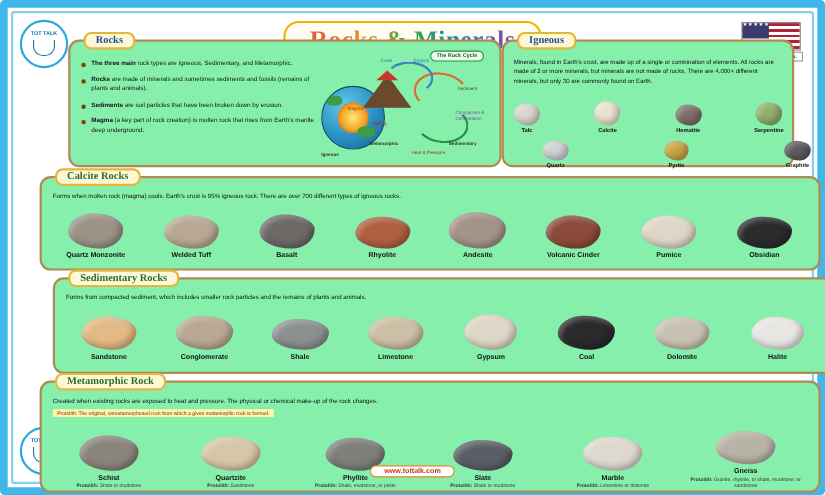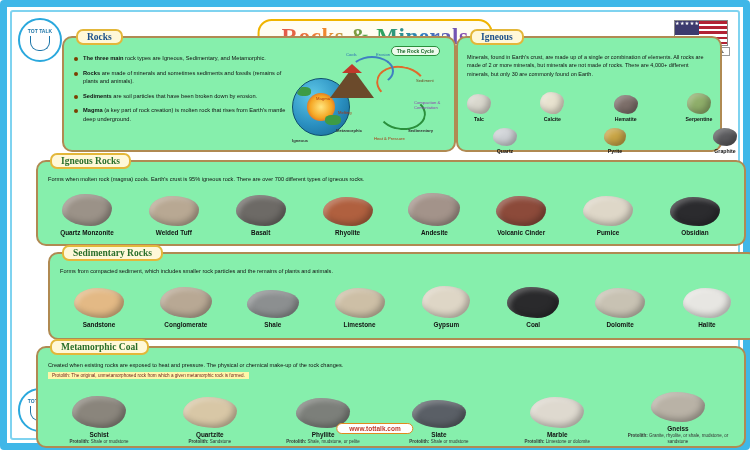--- a/index.html
+++ b/index.html
@@ -244,21 +244,21 @@
         <div class="mineral">
           <div class="spec">
               <span class="rock" style="width:24px;height:18px;background:#5b5b5e;"></span>
             </div>
           <div class="nm">Graphite</div>
         </div>
       </div>
     </div>
 
     <div class="panel" id="igneous">
-      <div class="hdr green">Igneous Rocks</div>
+      <div class="hdr green">Calcite Rocks</div>
       <div class="cat-desc">Forms when molten rock (magma) cools. Earth's crust is 95% igneous rock.  There are over 700 different types of igneous rocks.</div>
       <div class="specimens" style="top:24px;">
         <div class="item">
             <div class="ph">
               <span class="rock" style="width:50px;height:32px;background:#9b9288;"></span>
             </div>
             <div class="lbl">Quartz Monzonite</div>
           </div>
         <div class="item">
             <div class="ph">
@@ -354,21 +354,21 @@
         <div class="item">
             <div class="ph">
               <span class="rock" style="width:48px;height:30px;background:#e7e6e2;"></span>
             </div>
             <div class="lbl">Halite</div>
           </div>
       </div>
     </div>
 
     <div class="panel" id="metamorphic">
-      <div class="hdr green">Metamorphic Coal</div>
+      <div class="hdr green">Metamorphic Rock</div>
       <div class="cat-desc">Created when existing rocks are exposed to heat and pressure. The physical or chemical make-up of the rock changes.</div>
       <div class="proto-note">Protolith: The original, unmetamorphosed rock from which a given metamorphic rock is formed.</div>
       <div class="specimens" style="top:34px;">
         <div class="item" style="width:110px;">
           <div class="ph">
               <span class="rock" style="width:54px;height:32px;background:#8a857c;"></span>
             </div>
           <div class="lbl">Schist</div>
           <div class="sub"><b>Protolith:</b> <span>Shale or mudstone</span></div>
         </div>

